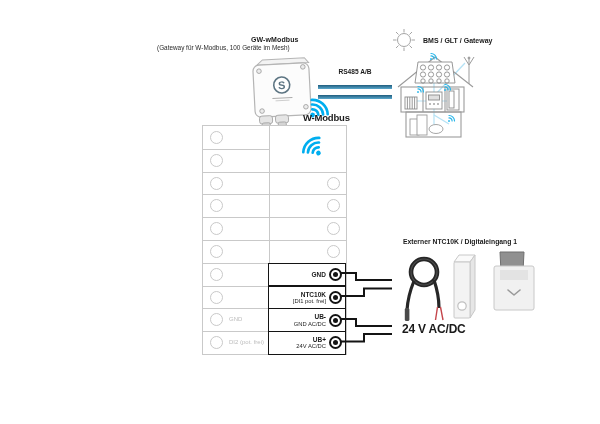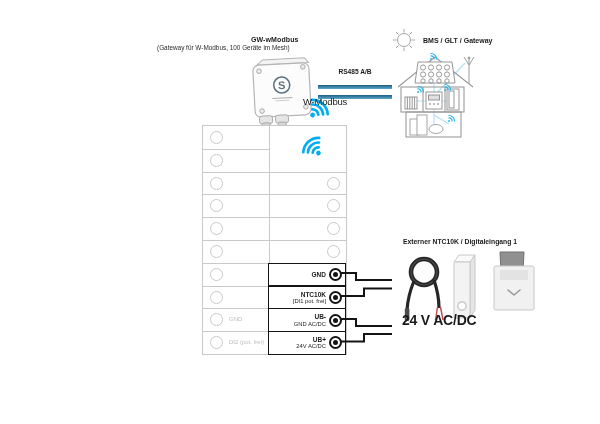--- a/index.html
+++ b/index.html
@@ -12,23 +12,23 @@
   
   .hdr-title{left:251px;top:36px;font-size:7px;font-weight:bold;letter-spacing:.1px;}
   .hdr-sub{left:157px;top:44px;font-size:6.4px;color:#2b2b2b;}
 
   
   .bus-label{left:318px;top:68px;width:74px;text-align:center;font-size:6.6px;font-weight:bold;}
   .busline{left:318px;width:74px;height:3.5px;background:linear-gradient(#1f5d7e,#5aa8cc);}
 
   
   .bms-label{left:423px;top:37px;font-size:7px;font-weight:bold;}
-  .wmodbus{left:303px;top:96px;font-size:9.5px;font-weight:normal;letter-spacing:-.2px;}
+  .wmodbus{left:303px;top:112px;font-size:9.5px;font-weight:bold;letter-spacing:-.2px;}
   .sensors-label{left:403px;top:238px;font-size:6.8px;font-weight:bold;}
-  .power-label{left:402px;top:312px;font-size:14px;font-weight:bold;letter-spacing:-.2px;}
+  .power-label{left:402px;top:322px;font-size:12px;font-weight:bold;letter-spacing:-.2px;}
 
   
   .tblock{left:202px;top:125px;width:143px;height:228px;border:1px solid #c9c9c9;background:#fff;box-sizing:content-box;}
   .hdiv{position:absolute;height:1px;background:#c9c9c9;left:0;right:0;}
   .hdiv.half{right:auto;width:66px;}
   .vdiv{position:absolute;width:1px;background:#c9c9c9;top:0;bottom:0;left:66px;}
   .circ{position:absolute;width:13px;height:13px;border:1.5px solid #c9c9c9;border-radius:50%;box-sizing:border-box;background:#fff;}
   .lrow-label{position:absolute;left:26px;font-size:6px;color:#bcbcbc;line-height:13px;}
   .bcell{position:absolute;left:65px;width:78px;height:23.6px;border:1.6px solid #141414;box-sizing:border-box;background:#fff;
          display:flex;align-items:center;justify-content:flex-end;gap:3px;padding-right:3px;}

